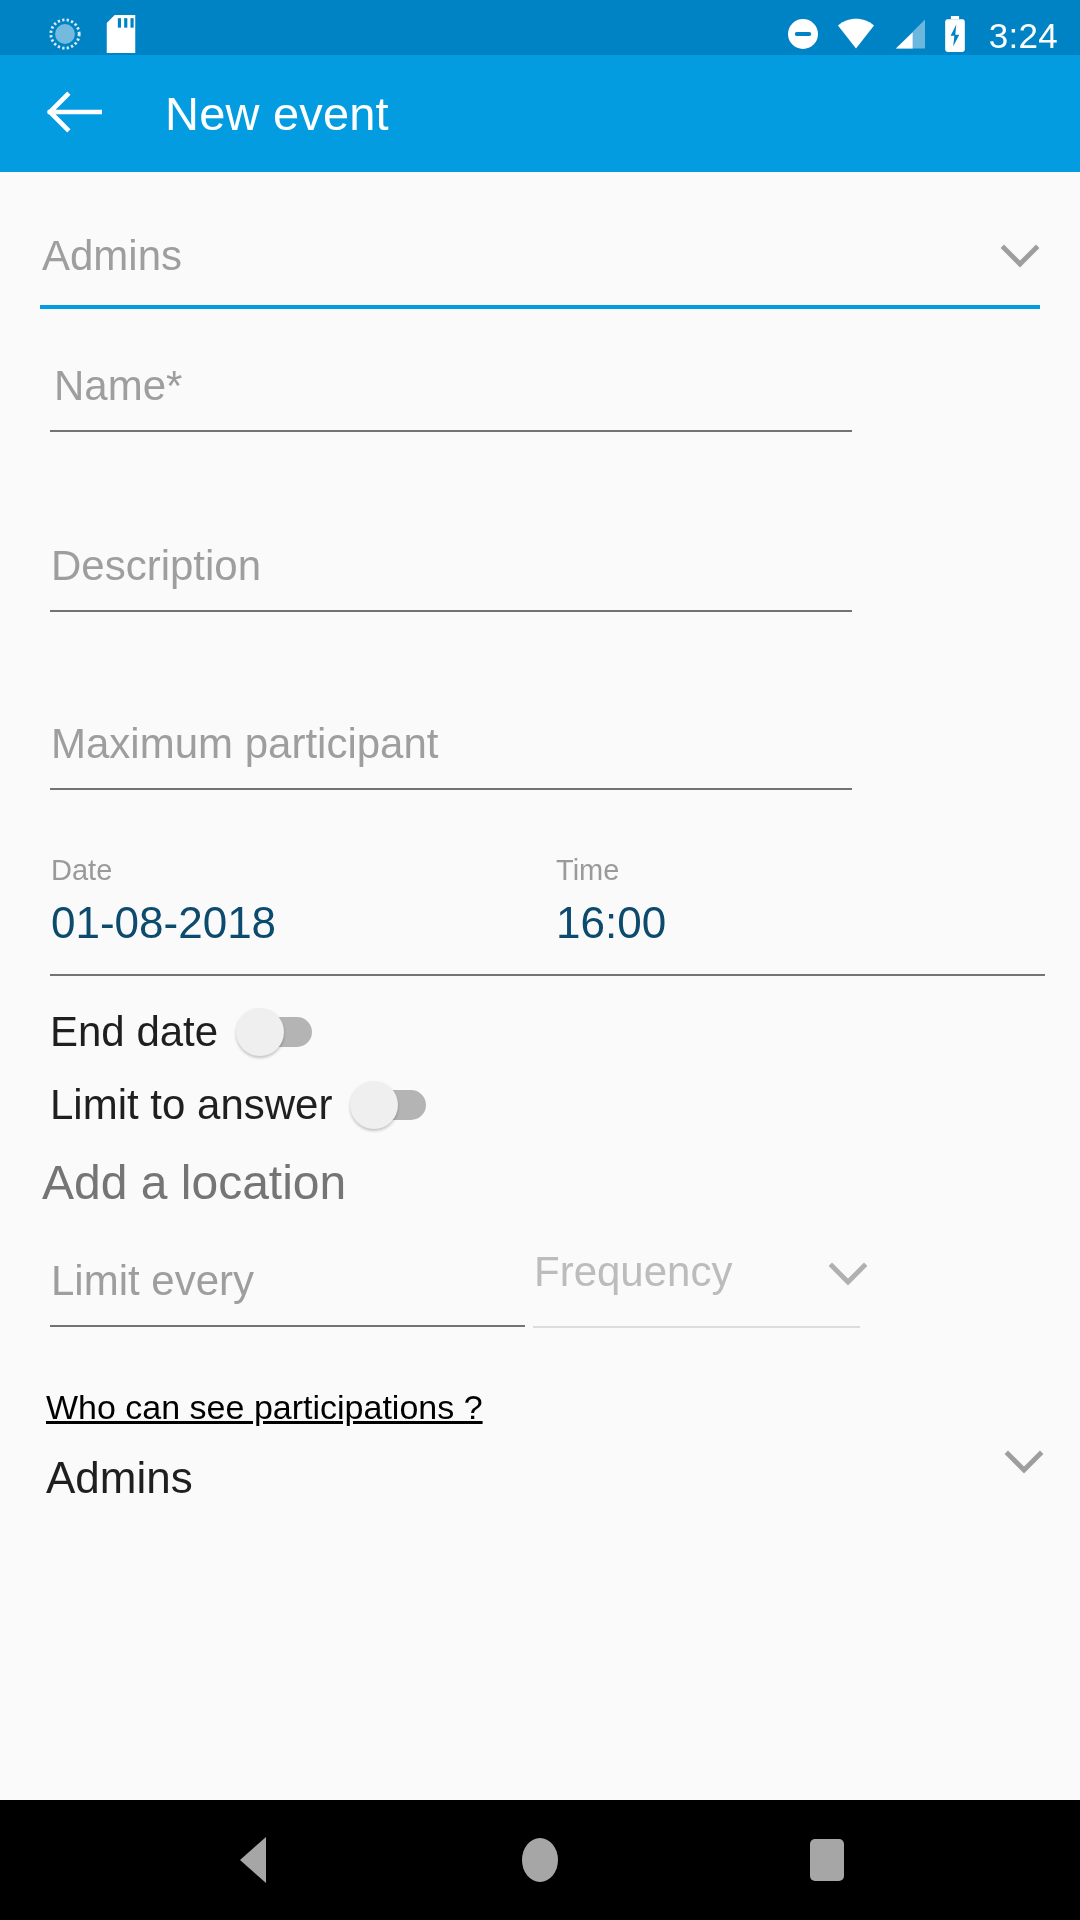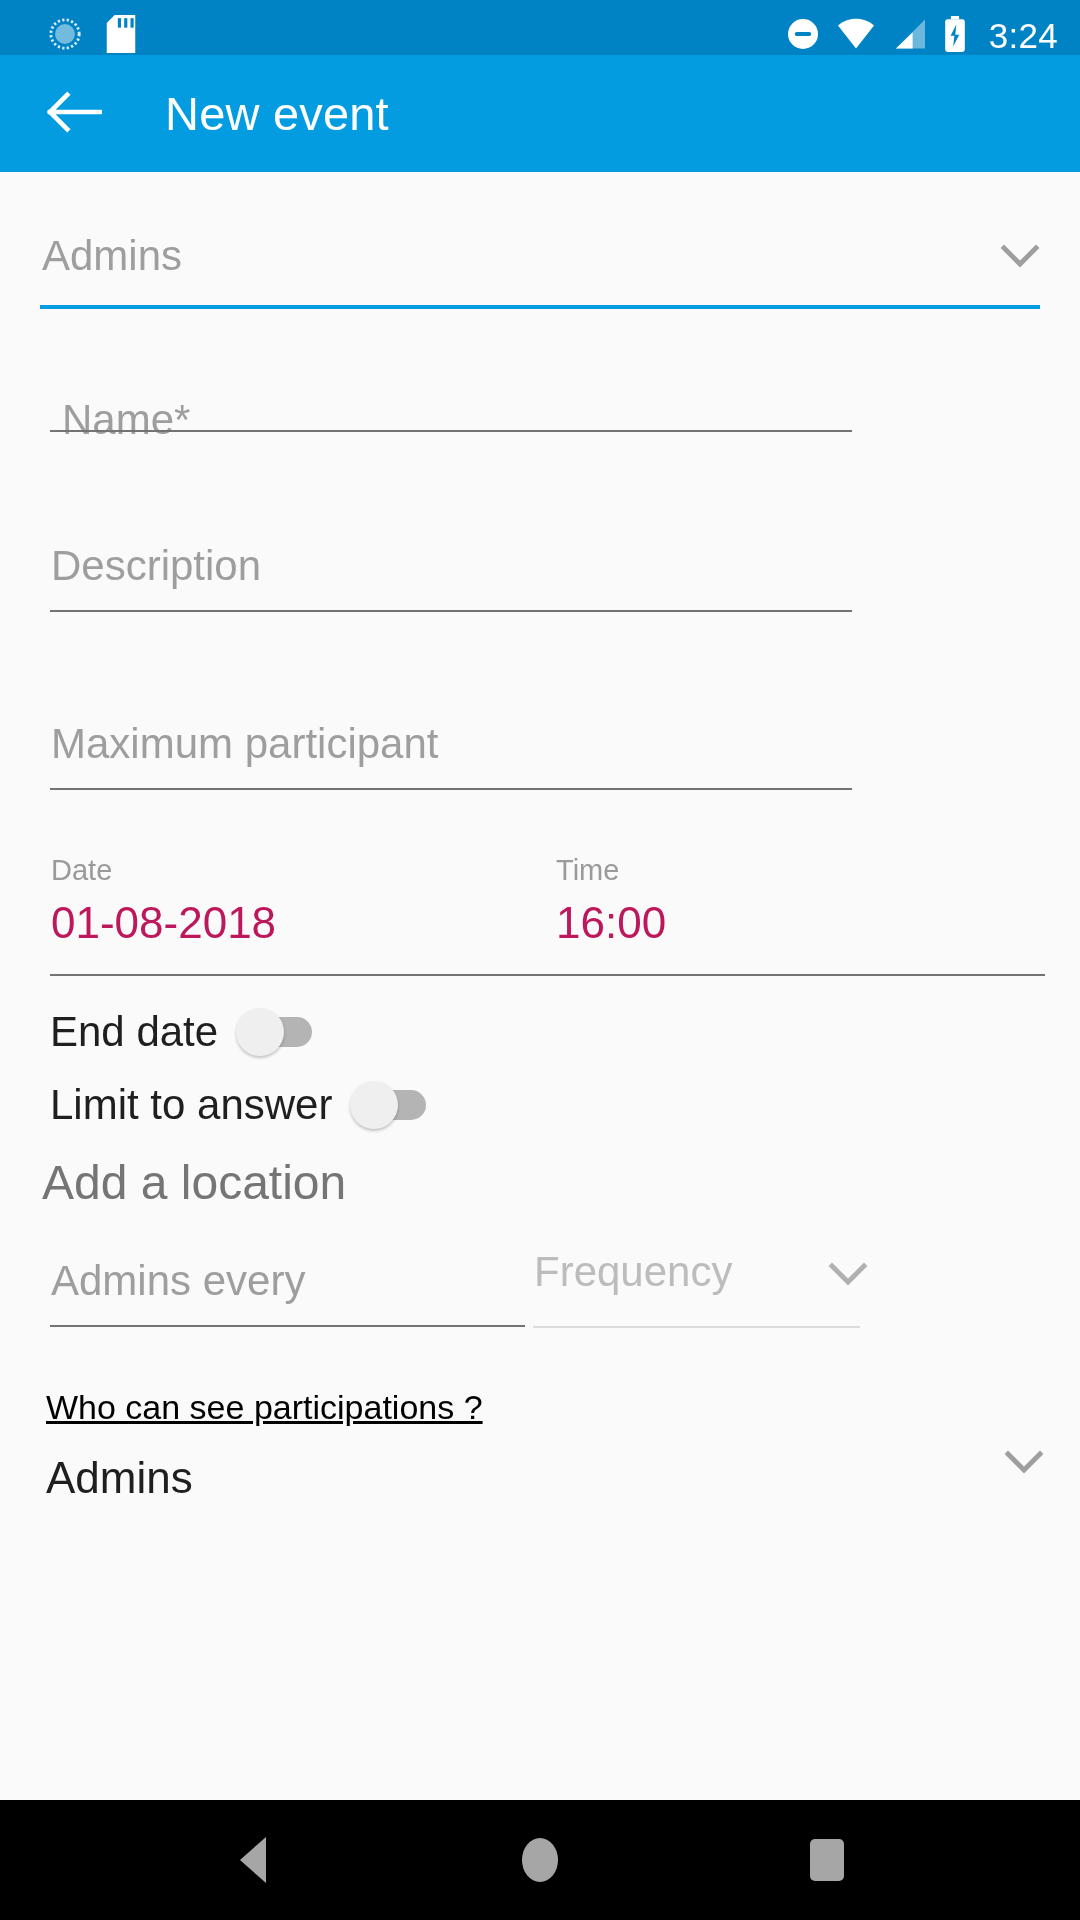--- a/index.html
+++ b/index.html
@@ -116,42 +116,42 @@
   }
 
   
   #field-tribe { left: 40px; top: 60px; width: 1000px; }
   #tribe-placeholder { position: absolute; left: 2px; top: 0; }
   #tribe-underline { top: 73px; width: 1000px; }
   #tribe-chevron { right: 0; top: 12px; }
 
   
   #field-name { left: 50px; top: 190px; width: 752px; }
-  #name-placeholder { position: absolute; left: 12px; top: 0; margin-top: 34px; }
+  #name-placeholder { position: absolute; left: 4px; top: 0; }
   #name-underline { top: 68px; width: 802px; }
 
   
   #field-description { left: 50px; top: 370px; width: 752px; }
   #description-placeholder { position: absolute; left: 1px; top: 0; }
   #description-underline { top: 68px; width: 802px; }
 
   
   #field-maxpart { left: 50px; top: 548px; width: 752px; }
   #maxpart-placeholder { position: absolute; left: 1px; top: 0; }
   #maxpart-underline { top: 68px; width: 802px; }
 
   
   .small-label {
     font-size: 29px;
     color: #9a9a9a;
     font-weight: 400;
   }
   .value-text {
     font-size: 44px;
-    color: #be185d;
+    color: #0c4a6e;
     font-weight: 400;
   }
   #field-date { left: 50px; top: 682px; width: 466px; }
   #date-label { position: absolute; left: 1px; top: 0; text-align: center; }
   #date-value { position: absolute; left: 1px; top: 44px; }
   #date-underline { top: 120px; width: 587px; }
 
   #field-time { left: 555px; top: 682px; width: 360px; }
   #time-label { position: absolute; left: 1px; top: 0; }
   #time-value { position: absolute; left: 1px; top: 44px; }
@@ -382,21 +382,21 @@
       <span class="toggle-label">Limit to answer</span>
       <span class="switch">
         <span class="switch-track"></span>
         <span class="switch-thumb"></span>
       </span>
     </div>
 
     <div id="add-location">Add a location</div>
 
     <div class="field" id="field-repeat">
-      <div class="field-placeholder" id="repeat-placeholder">Admins every</div>
+      <div class="field-placeholder" id="repeat-placeholder">Limit every</div>
       <div class="field-underline" id="repeat-underline"></div>
     </div>
 
     <div class="field" id="field-frequency">
       <div class="field-placeholder" id="frequency-placeholder">Frequency</div>
       <div class="chevron" id="frequency-chevron">
         <svg width="40" height="26" viewBox="0 0 20 13">
           <path d="M2 2 L10 10 L18 2" fill="none" stroke="#b0b0b0" stroke-width="2.4" stroke-linecap="square"></path>
         </svg>
       </div>

